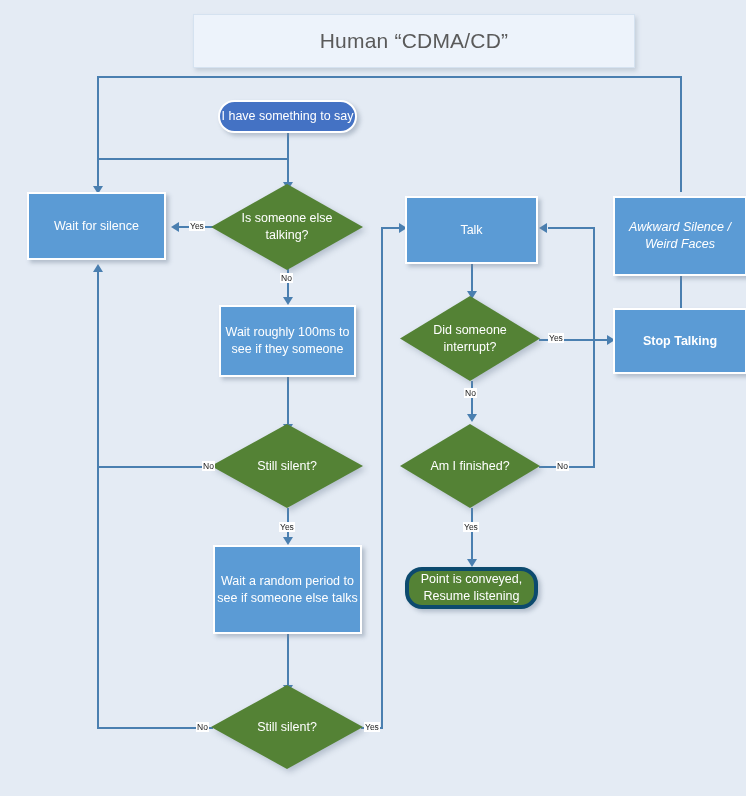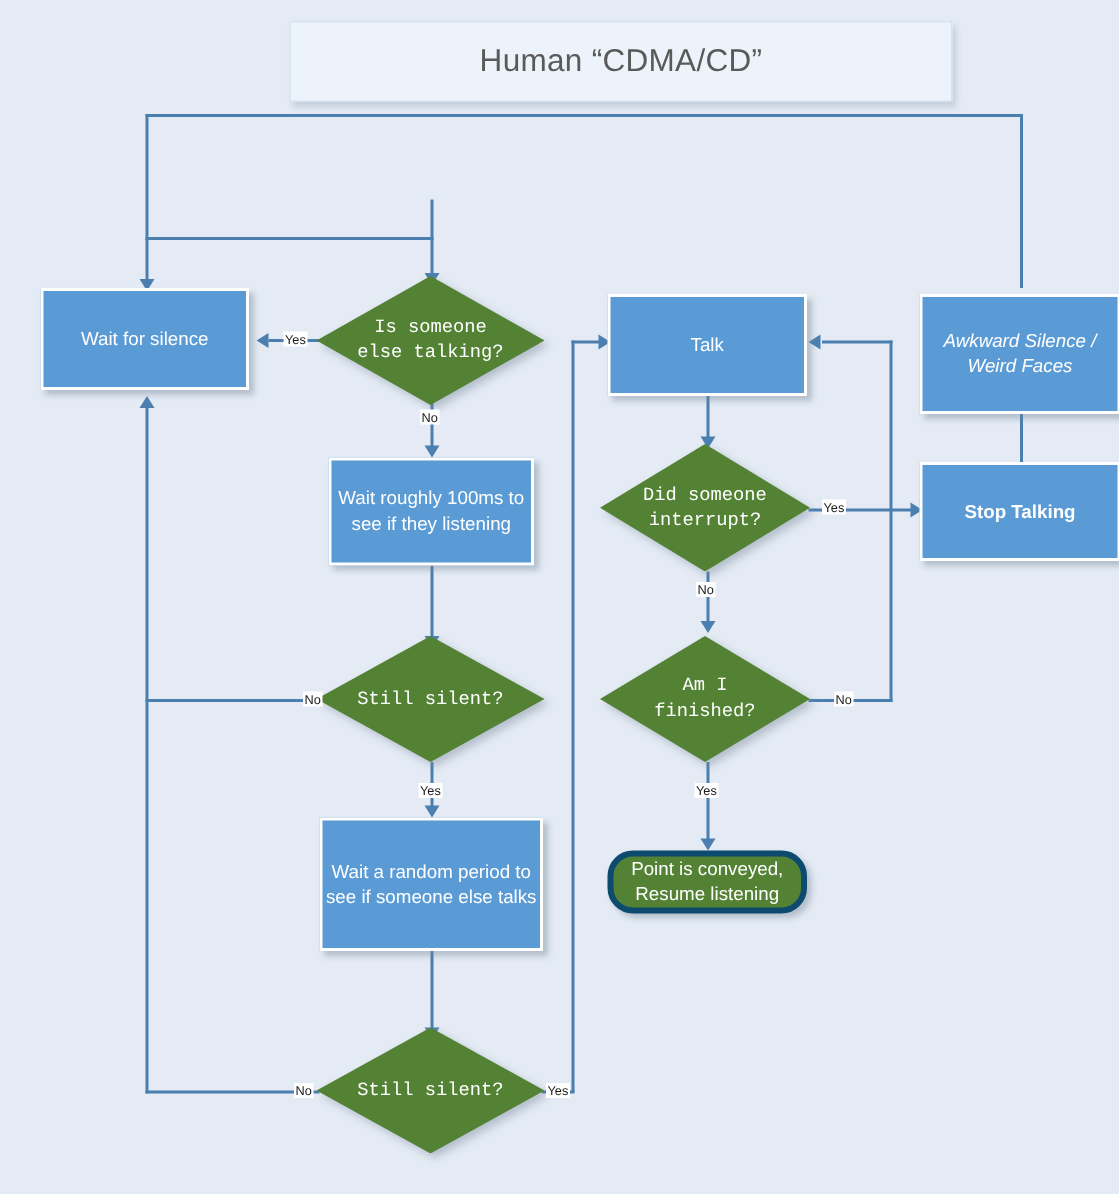--- a/index.html
+++ b/index.html
@@ -59,21 +59,21 @@
     background:#548235;
     clip-path:polygon(50% 0,100% 50%,50% 100%,0 50%);
     border:0;
   }
   .diamond .shape::after{
     content:"";position:absolute;inset:0;
     background:
       linear-gradient(135deg,rgba(255,255,255,.85) 0 2px,transparent 2px);
   }
   .diamond .dlabel{
-    position:relative;z-index:2;width:74%;font-family:Liberation Mono, monospace;
+    position:relative;z-index:2;width:74%;
   }
 
   
   .ln{position:absolute;background:#4a7fb0;z-index:1;}
   .lh{height:2px;}
   .lv{width:2px;}
   .arrow{position:absolute;width:0;height:0;z-index:2;}
   .ar-down{border-left:5px solid transparent;border-right:5px solid transparent;border-top:8px solid #4a7fb0;}
   .ar-up{border-left:5px solid transparent;border-right:5px solid transparent;border-bottom:8px solid #4a7fb0;}
   .ar-left{border-top:5px solid transparent;border-bottom:5px solid transparent;border-right:8px solid #4a7fb0;}
@@ -145,32 +145,35 @@
   <div class="ln lv" style="left:572px;top:227px;height:241px;"></div>
   <div class="ln lh" style="left:527px;top:227px;width:47px;"></div>
   <div class="arrow ar-left" style="left:518px;top:223px;"></div>
 
   <div class="ln lv" style="left:450px;top:508px;height:56px;"></div>
   <div class="arrow ar-down" style="left:446px;top:559px;"></div>
 
   <div class="ln lv" style="left:659px;top:272px;height:36px;"></div>
   <div class="arrow ar-up" style="left:655px;top:264px;"></div>
 
+  <div class="node pill-blue" style="left:197px;top:100px;width:139px;height:33px;">
+    <span>I have something to say</span>
+  </div>
 
   <div class="node proc" style="left:6px;top:192px;width:139px;height:68px;">
     <span>Wait for silence</span>
   </div>
 
   <div class="node diamond" style="left:190px;top:184px;width:152px;height:86px;">
     <div class="shape"></div>
     <div class="dlabel">Is someone else talking?</div>
   </div>
 
   <div class="node proc" style="left:198px;top:305px;width:137px;height:72px;">
-    <span>Wait roughly 100ms to see if they listening</span>
+    <span>Wait roughly 100ms to see if they someone</span>
   </div>
 
   <div class="node diamond" style="left:190px;top:424px;width:152px;height:84px;">
     <div class="shape"></div>
     <div class="dlabel">Still silent?</div>
   </div>
 
   <div class="node proc" style="left:192px;top:545px;width:149px;height:89px;">
     <span>Wait a random period to see if someone else talks</span>
   </div>

